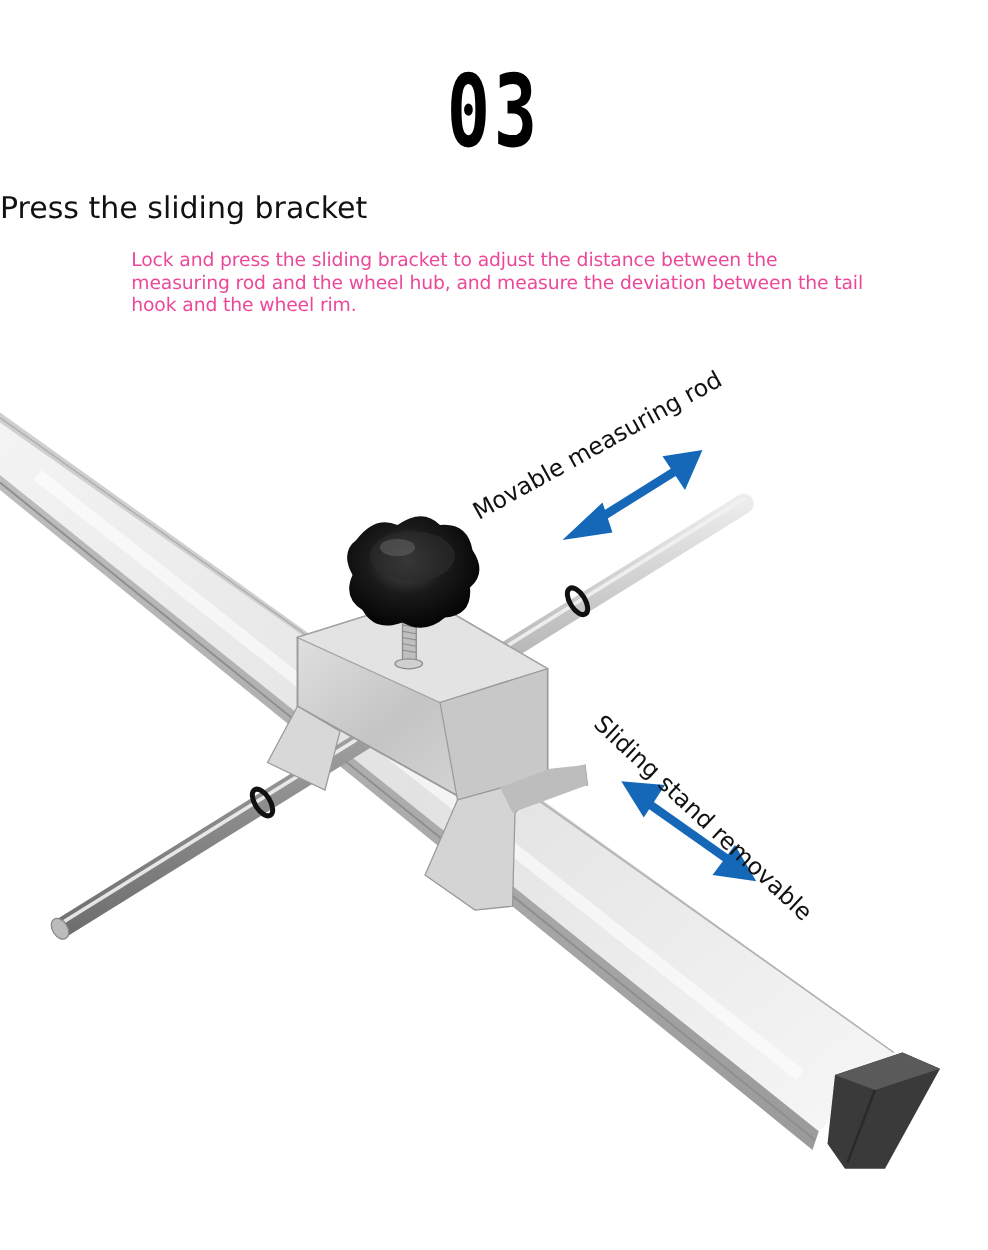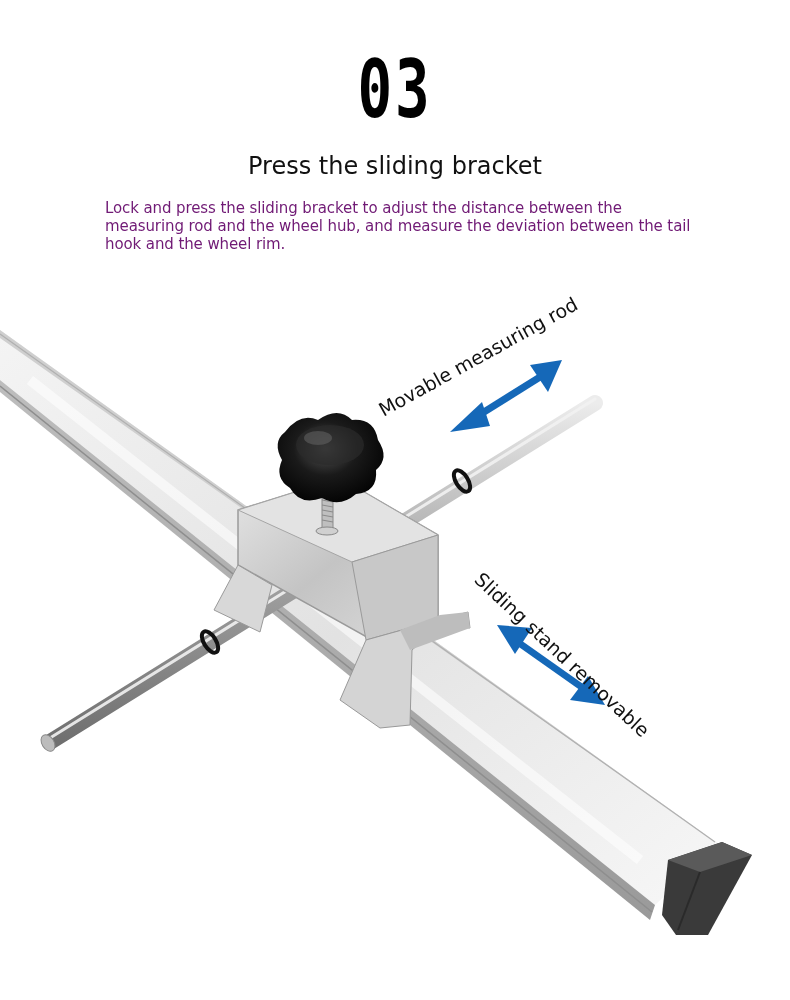--- a/index.html
+++ b/index.html
@@ -6,26 +6,26 @@
   html, body { width:790px; height:1000px; background:#ffffff; overflow:hidden; }
   body { position:relative; font-family:"DejaVu Sans", "Liberation Sans", sans-serif; color:#111; }
   .step-number {
     position:absolute; left:0; top:48px; width:790px; text-align:center;
     font-family:"DejaVu Sans Mono", "Liberation Mono", monospace;
     font-size:80px; line-height:84px; font-weight:bold; letter-spacing:4px;
     transform:scaleX(0.72); transform-origin:center;
     color:#000;
   }
   .title {
-    position:absolute; left:0; top:150px; width:790px; text-align:center;
+    position:absolute; left:0; top:150px; width:790px; text-align:left;
     font-size:24px; line-height:32px; color:#111;
   }
   .description {
     position:absolute; left:105px; top:199px; width:600px;
-    font-size:15px; line-height:18px; color:#701a75; letter-spacing:-0.1px;
+    font-size:15px; line-height:18px; color:#ec4899; letter-spacing:-0.1px;
   }
   .illustration { position:absolute; left:0; top:280px; width:790px; height:720px; }
   .callout {
     position:absolute; font-size:19px; color:#111; white-space:nowrap;
     transform-origin:left center;
   }
   .callout-rod { left:380px; top:400px; transform:rotate(-29deg); }
   .callout-stand { left:478px; top:565px; transform:rotate(43deg); }
 </style>
 </head>

